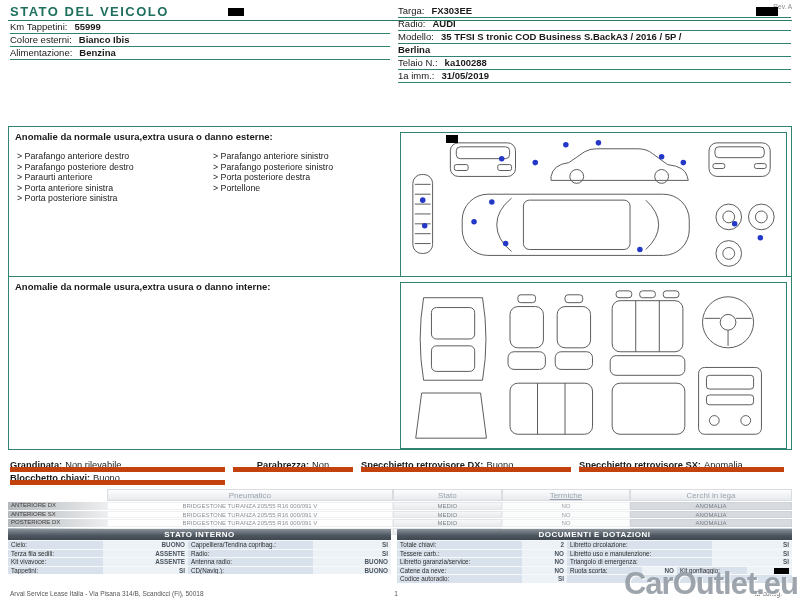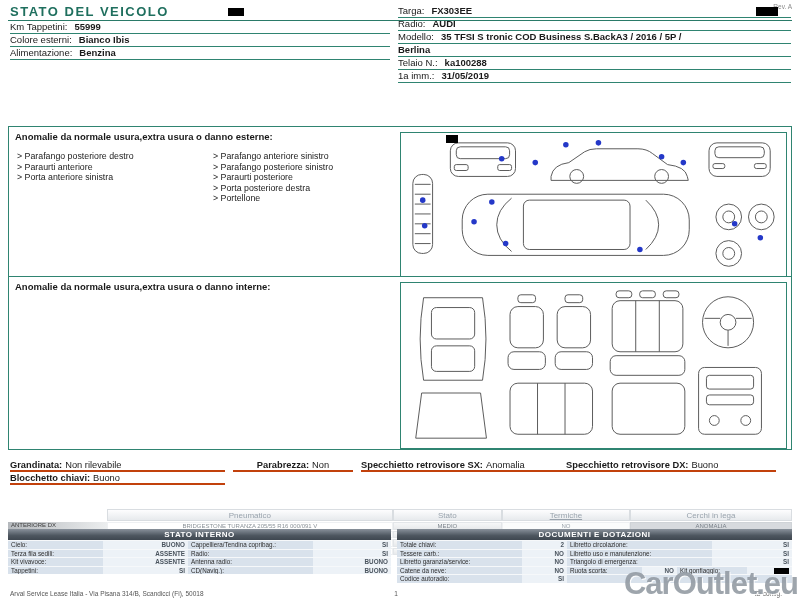--- a/index.html
+++ b/index.html
@@ -22,26 +22,26 @@
   .box-title{position:absolute;top:4px;left:6px;font-size:9.5px;font-weight:bold;}
   .cols{position:absolute;top:24px;left:8px;display:flex;}
   .col{width:196px;font-size:8.8px;line-height:10.5px;color:#222;}
   .dgbox{position:absolute;top:5px;left:391px;width:387px;border:1px solid #2f8471;background:#fff;}
   .dg-ext{height:156px;}
   .dg-int{height:167px;}
   .dgbox svg{display:block;}
 
   .status{position:absolute;top:459px;left:10px;width:782px;font-size:9.3px;}
   .strow{display:flex;}
-  .stseg{border-bottom:2px solid #c2410c;height:13px;line-height:12px;margin-right:8px;white-space:nowrap;overflow:hidden;}
+  .stseg{border-bottom:5px solid #c2410c;height:13px;line-height:12px;margin-right:8px;white-space:nowrap;overflow:hidden;}
   .stlbl{font-weight:bold;}
   .stval{margin-left:3px;}
 
   .tires{position:absolute;top:489px;left:8px;width:784px;}
-  .thead{display:flex;height:12px;margin-top:20px;}
+  .thead{display:flex;height:12px;}
   .th{font-size:8px;color:#99a3ad;text-align:center;line-height:11px;background:linear-gradient(180deg,#fdfdfe,#e7eaed);border:1px solid #d9dde1;}
   .sp{background:none;border:none;}
   .trow{display:flex;height:7.5px;margin-top:1px;}
   .tc{font-size:6px;line-height:7.5px;overflow:hidden;white-space:nowrap;}
   .c-pos{width:100px;}.c-tire{width:290px;}.c-stato{width:110px;}.c-term{width:130px;text-decoration:underline;}.c-cerchi{width:164px;}
   .pos-bg{background:linear-gradient(90deg,#b5b9bd,#eceeef);color:#3c3c3c;padding-left:3px;}
   .tire-cell{color:#8a9298;text-align:center;background:#fff;border:1px solid #eef0f2;}
   .stato-cell{color:#7c848c;text-align:center;background:linear-gradient(180deg,#f6f7f8,#e8eaec);border:1px solid #e3e6e9;}
   .term-cell{color:#9aa2aa;text-align:center;background:#fbfcfc;border:1px solid #eef0f2;}
   .cerchi-cell{color:#777f87;text-align:center;background:#d7dade;border:1px solid #cfd3d7;}
@@ -82,28 +82,29 @@
   <div class="field"><span>Modello:</span><span class="fval">35 TFSI S tronic COD Business S.BackA3 / 2016 / 5P /</span></div>
   <div class="field"><span class="fval" style="margin-left:0;">Berlina</span></div>
   <div class="field"><span>Telaio N.:</span><span class="fval">ka100288</span></div>
   <div class="field"><span>1a imm.:</span><span class="fval">31/05/2019</span></div>
 </div>
 
 <div class="box box-ext">
   <div class="box-title">Anomalie da normale usura,extra usura o danno esterne:</div>
   <div class="cols">
     <div class="col">
+      <div>&gt; Parafango anteriore destro</div>
       <div>&gt; Parafango posteriore destro</div>
       <div>&gt; Paraurti anteriore</div>
       <div>&gt; Porta anteriore sinistra</div>
+      <div>&gt; Porta posteriore sinistra</div>
     </div>
     <div class="col">
       <div>&gt; Parafango anteriore sinistro</div>
       <div>&gt; Parafango posteriore sinistro</div>
-      <div>&gt; Paraurti posteriore</div>
       <div>&gt; Porta posteriore destra</div>
       <div>&gt; Portellone</div>
     </div>
   </div>
   <div class="dgbox dg-ext">
     <div class="black" style="top:2px;left:45px;width:12px;height:8px;"></div>
     <svg viewBox="0 0 386 156" width="385" height="154">
       <g stroke="#5a5a5a" fill="none" stroke-width="1">
         <rect x="10" y="42" width="20" height="80" rx="9"></rect>
         <path d="M12 52 h16 M12 62 h16 M12 72 h16 M12 82 h16 M12 92 h16 M12 102 h16 M12 112 h16"></path>
@@ -183,22 +184,22 @@
           <circle cx="348" cy="140" r="5"></circle>
       </g>
     </svg>
   </div>
 </div>
 
 <div class="status">
   <div class="strow">
     <div class="stseg" style="width:215px;"><span class="stlbl">Grandinata:</span><span class="stval">Non rilevabile</span></div>
     <div class="stseg" style="width:120px;text-align:center;"><span class="stlbl">Parabrezza:</span><span class="stval">Non</span></div>
+    <div class="stseg" style="width:210px;"><span class="stlbl">Specchietto retrovisore DX:</span><span class="stval">Buono</span></div>
     <div class="stseg" style="width:205px;margin-right:0;"><span class="stlbl">Specchietto retrovisore SX:</span><span class="stval">Anomalia</span></div>
-    <div class="stseg" style="width:210px;"><span class="stlbl">Specchietto retrovisore DX:</span><span class="stval">Buono</span></div>
   </div>
   <div class="strow">
     <div class="stseg" style="width:215px;"><span class="stlbl">Blocchetto chiavi:</span><span class="stval">Buono</span></div>
   </div>
 </div>
 
 <div class="tires">
   <div class="thead">
     <div class="th sp c-pos"></div>
     <div class="th c-tire">Pneumatico</div>

